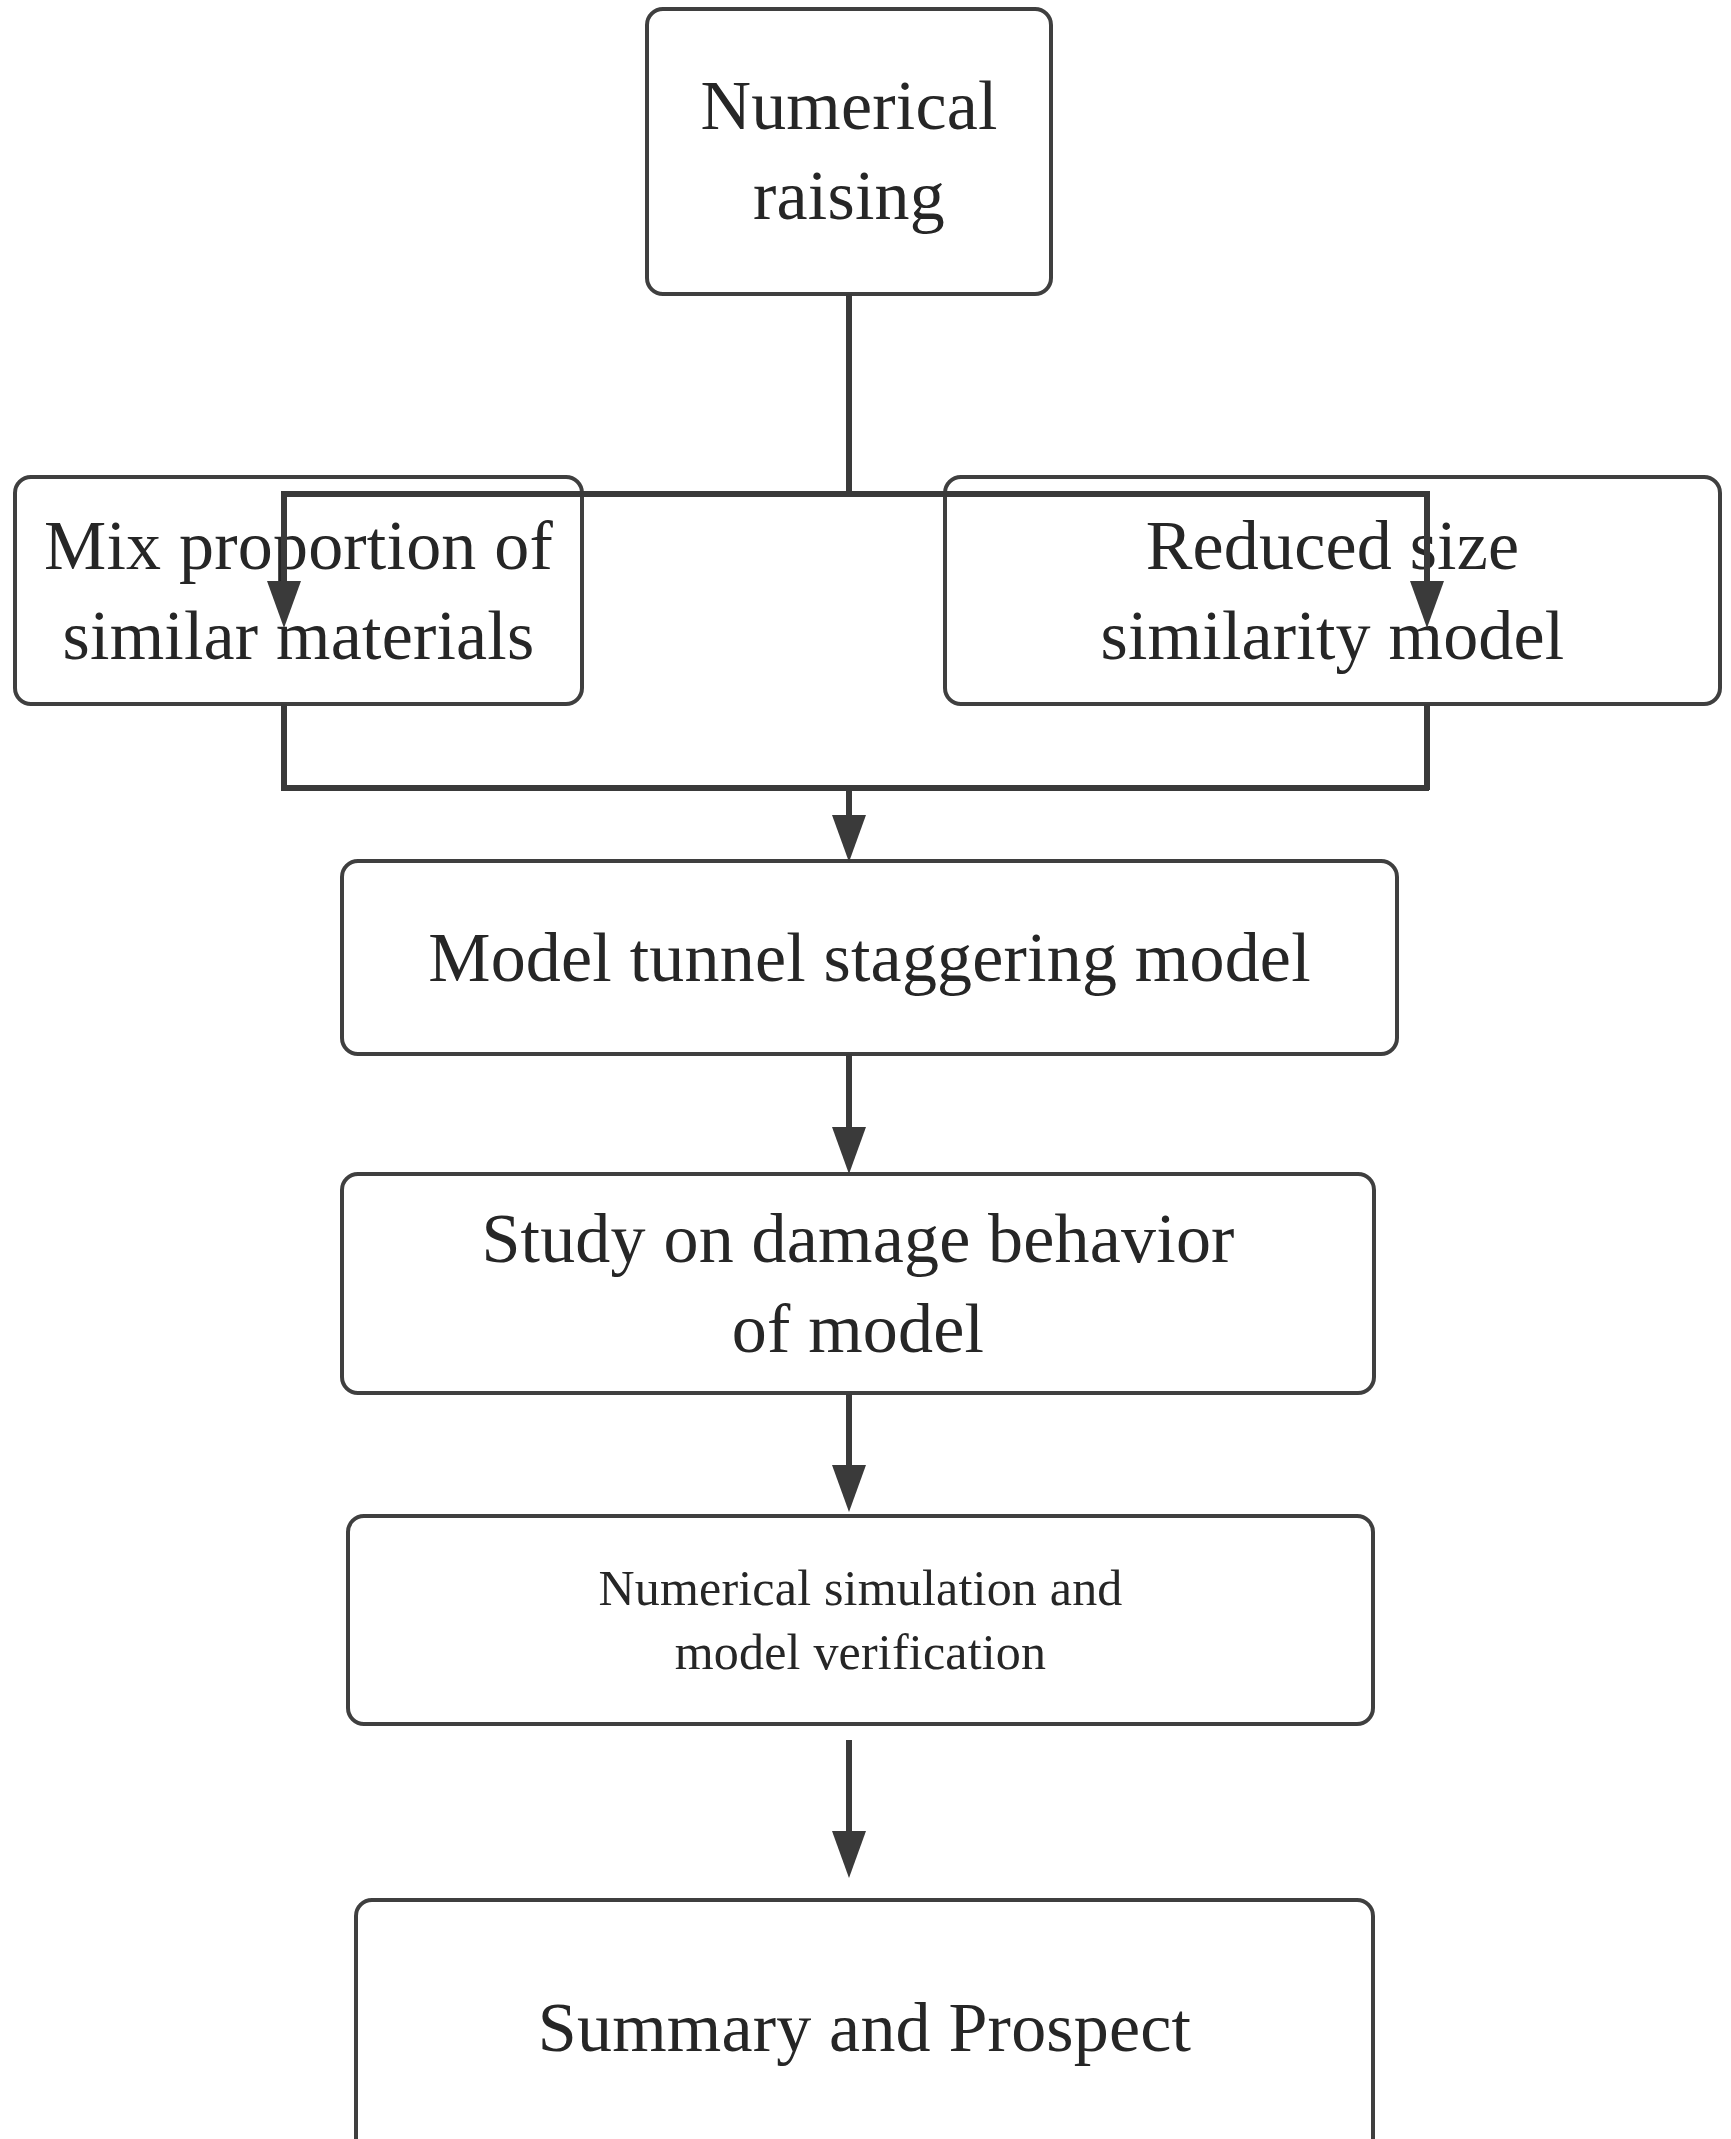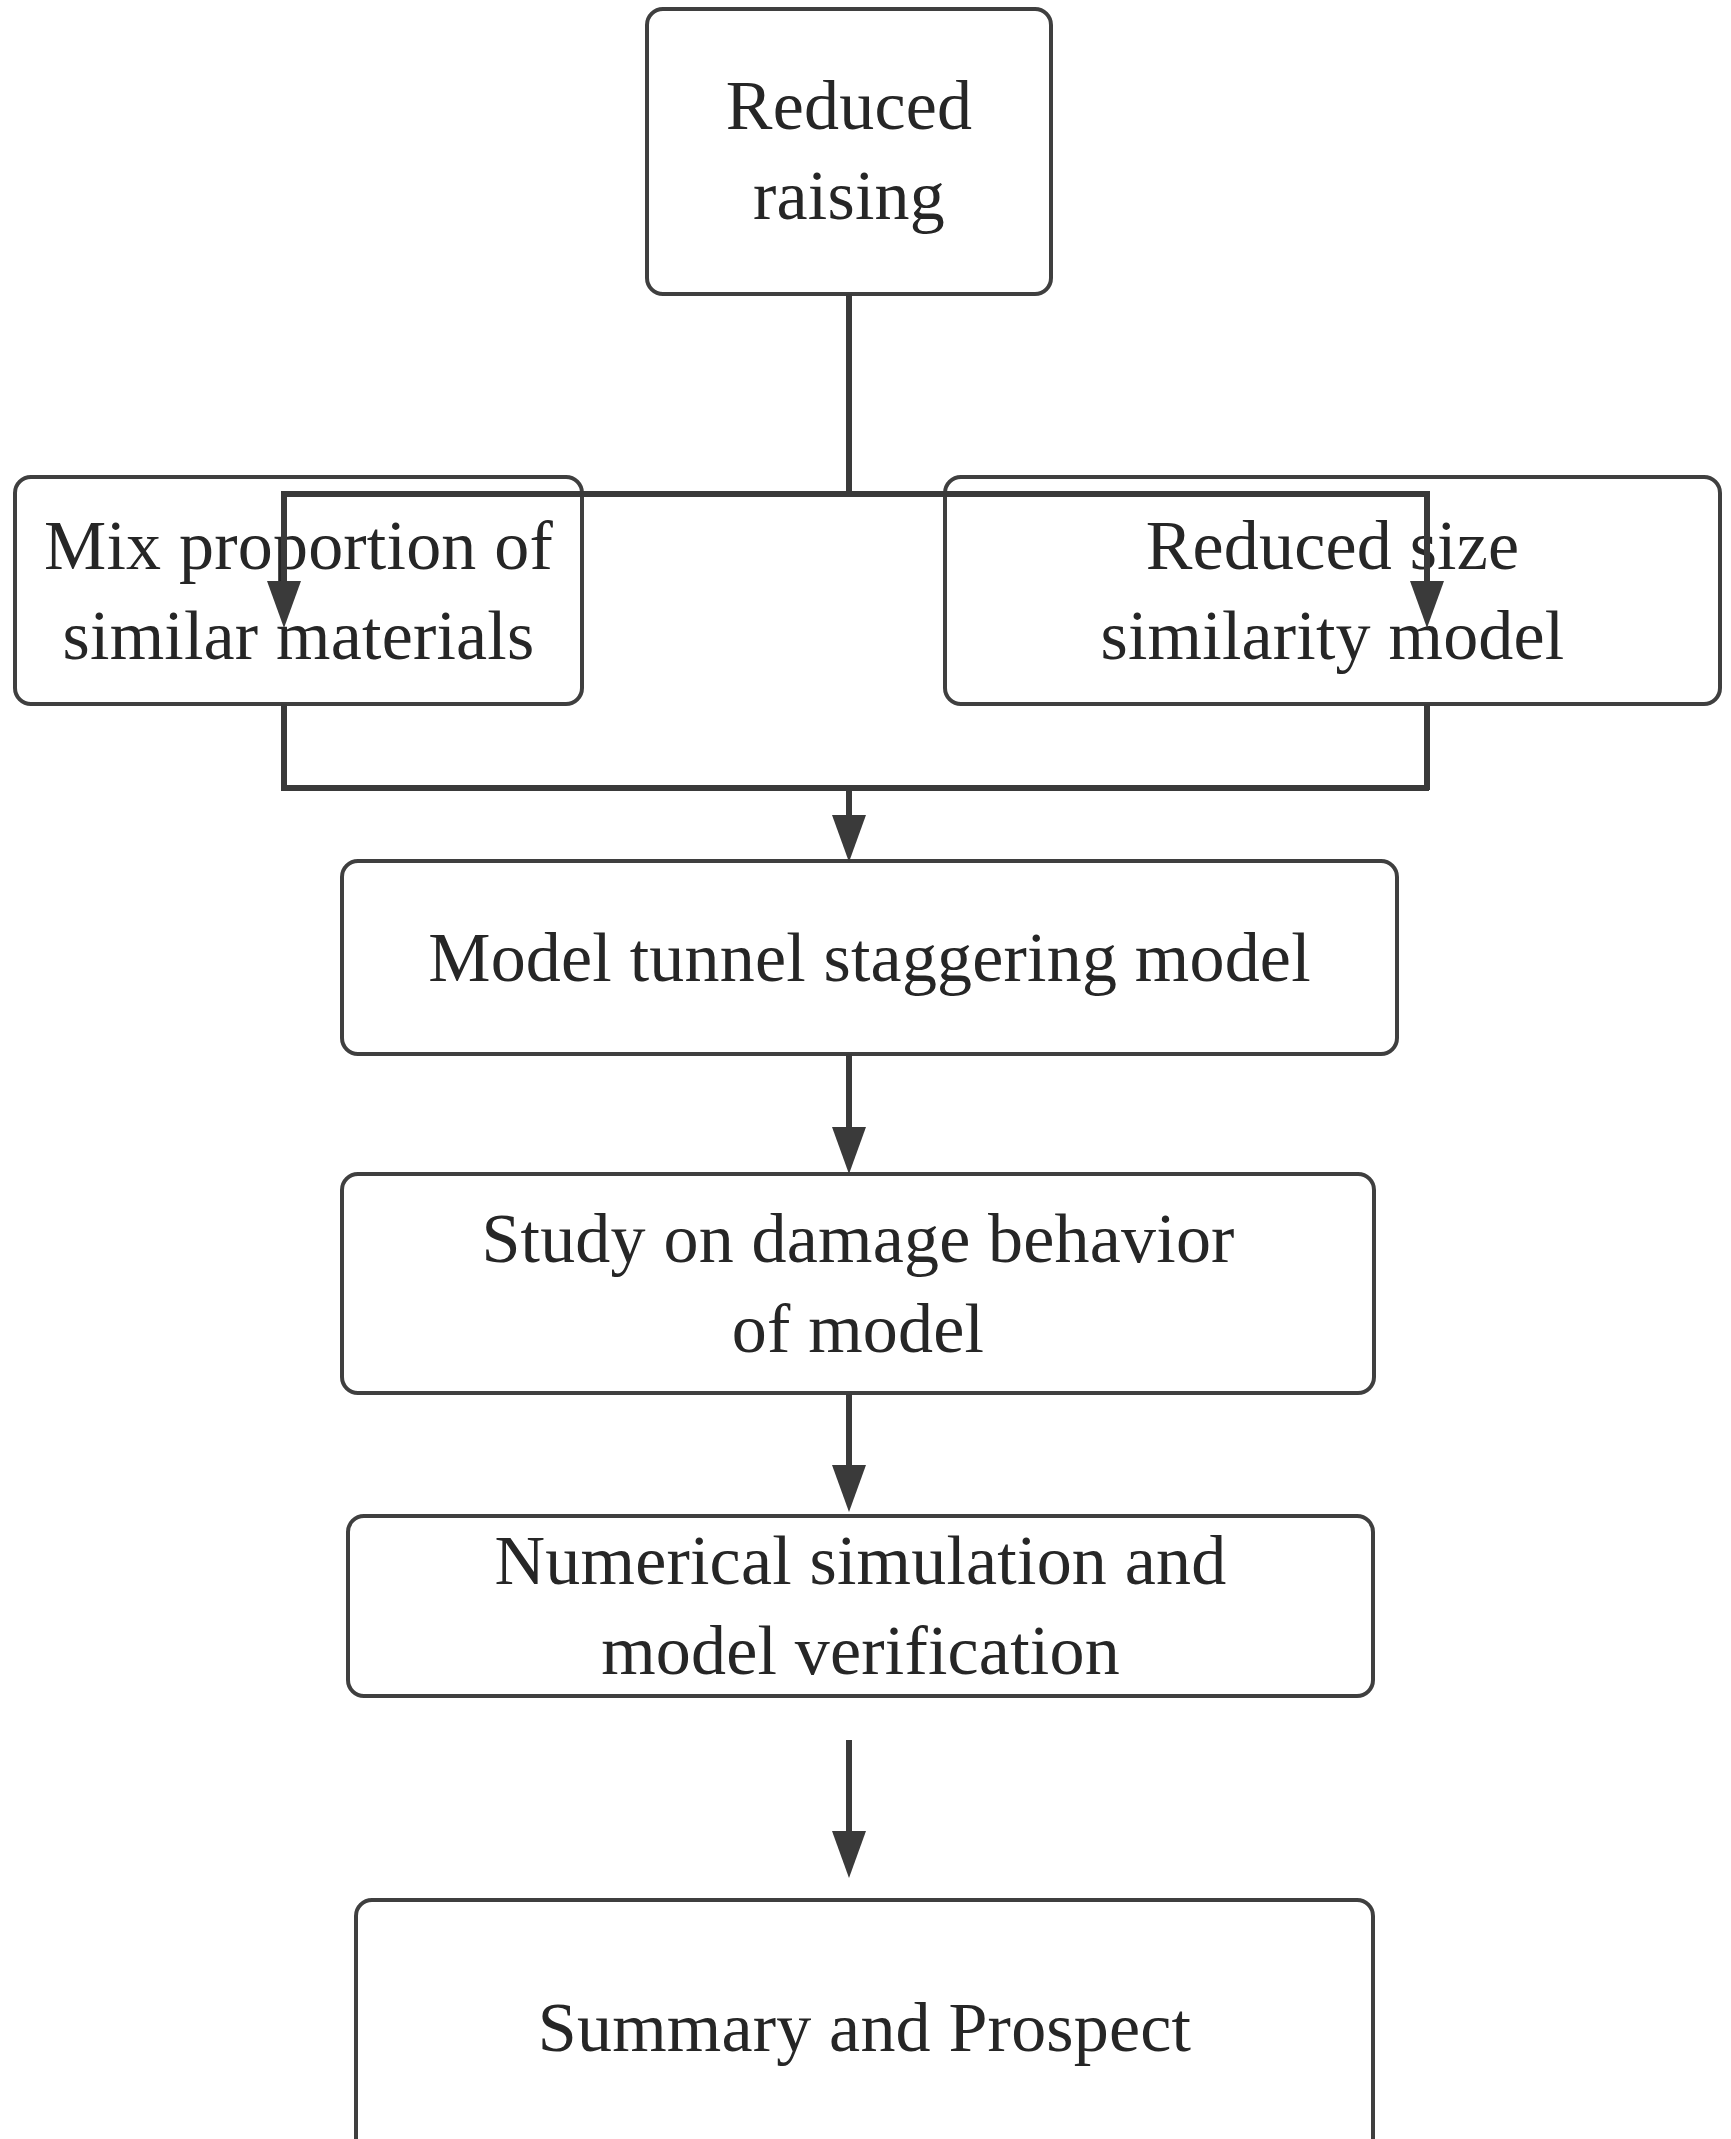--- a/index.html
+++ b/index.html
@@ -38,21 +38,21 @@
     display: block;
     white-space: pre-line;
   }
 
   
   #node-question      { left: 645px;  top: 6.5px;    width: 408px;  height: 289px; font-size: 70px; }
   #node-mix           { left: 13px;   top: 475px;  width: 571px;  height: 231px; font-size: 70px; }
   #node-reduced       { left: 943px; top: 475px;  width: 779px;  height: 231px; font-size: 70px; }
   #node-model-test    { left: 340px;  top: 859px; width: 1059px; height: 197px; font-size: 70px; }
   #node-damage        { left: 340px;  top: 1172px; width: 1036px; height: 223px; font-size: 70px; }
-  #node-numerical     { left: 346px;  top: 1514px; width: 1029px; height: 184px; font-size: 70px; }
+  #node-numerical     { left: 346px;  top: 1514px; width: 1029px; height: 212px; font-size: 50px; }
   #node-summary       { left: 354px;  top: 1878px; width: 1021px; height: 260px; font-size: 70px; margin-top: 20px; }
 
   
   .vline {
     position: absolute;
     width: 5.7px;
     background: #3a3a3a;
   }
   .hline {
     position: absolute;
@@ -90,21 +90,21 @@
   #arrow2-head  { left: 832px; top: 1465px; }
   #arrow3-stem  { left: 846px; top: 1740px; height: 93px; }
   #arrow3-head  { left: 832px; top: 1831px; }
 </style>
 </head>
 <body>
 
 <div id="canvas">
 
   <div class="node" id="node-question">
-    <span class="label">Reduced
+    <span class="label">Numerical
 raising</span>
   </div>
 
   <div class="node" id="node-mix">
     <span class="label">Mix proportion of
 similar materials</span>
   </div>
 
   <div class="node" id="node-reduced">
     <span class="label">Reduced size

